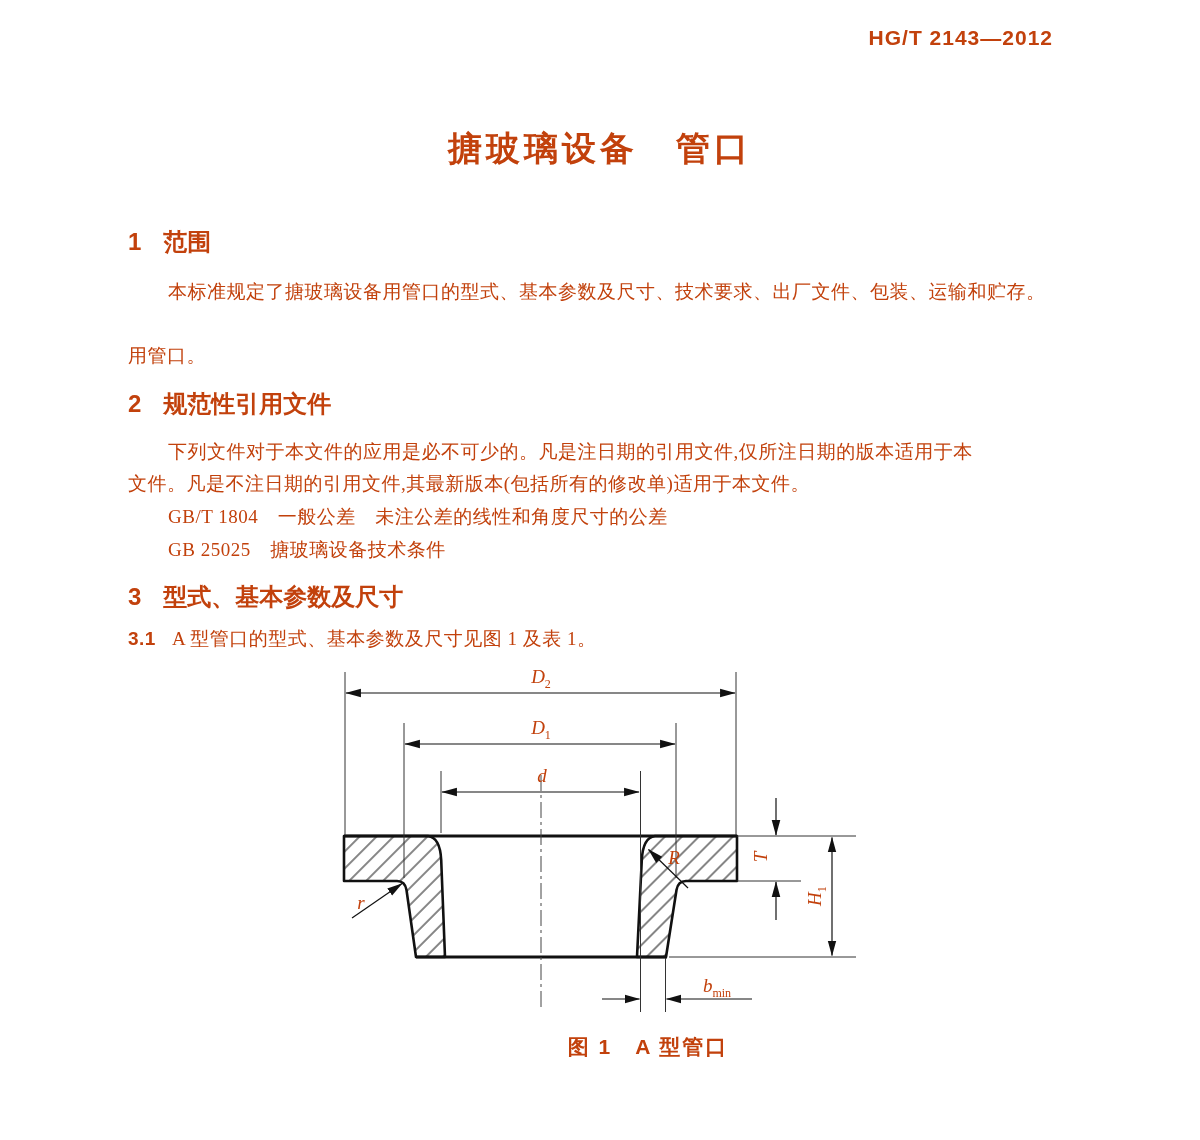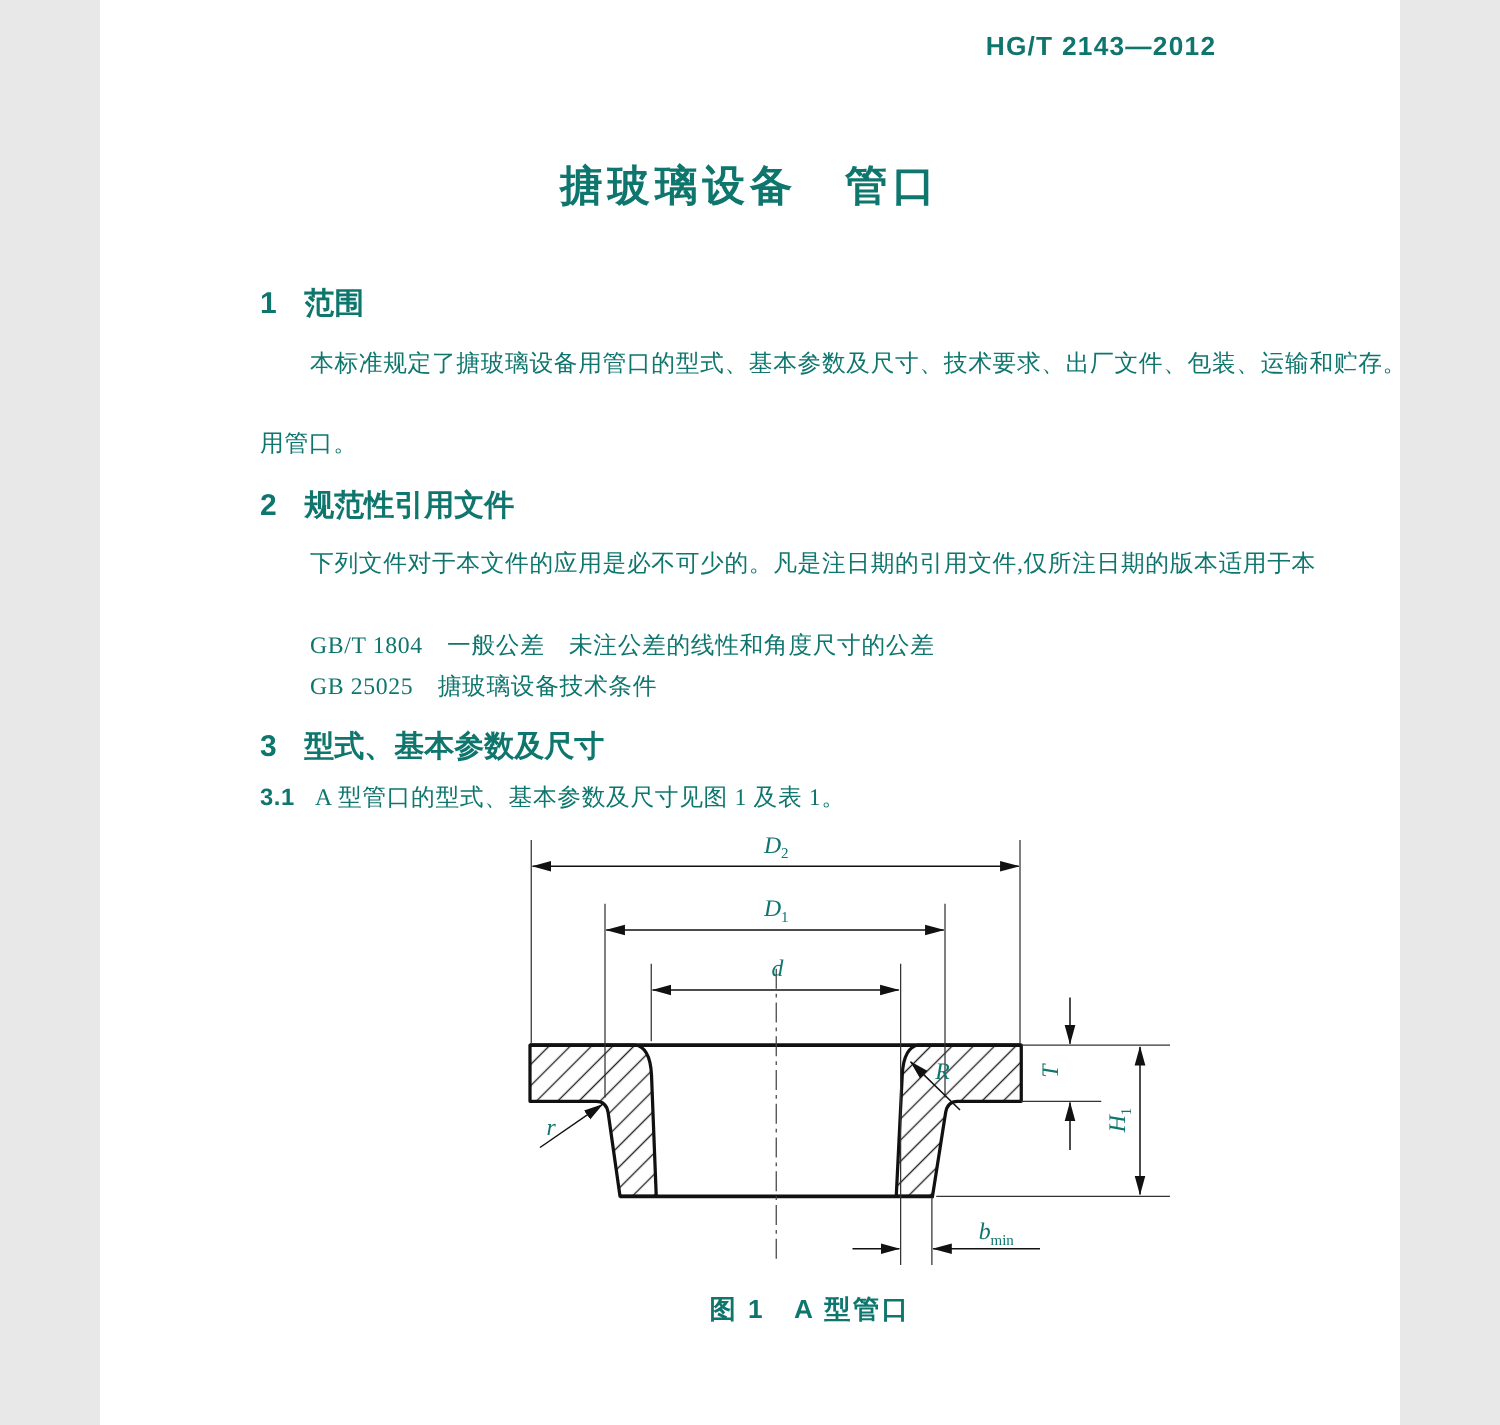--- a/index.html
+++ b/index.html
@@ -1,18 +1,18 @@
 <!DOCTYPE html>
 <html><head>
 <meta charset="utf-8">
 <style>
   html,body{margin:0;padding:0;background:#e8e8e8;}
   .page{
-    position:relative;width:1040px;height:1140px;background:#ffffff;
-    font-family:"Liberation Serif","DejaVu Serif",serif;color:#0f766e;
+    position:relative;width:1200px;height:1140px;background:#ffffff;
+    font-family:"Liberation Serif","DejaVu Serif",serif;color:#c2410c;
     overflow:hidden;margin:0 auto;
   }
   .abs{position:absolute;}
   .std-no{
     top:26px;right:147px;
     font-family:"Liberation Sans","DejaVu Sans",sans-serif;
     font-weight:bold;font-size:21px;letter-spacing:1px;
   }
   .doc-title{
     top:126px;left:0;width:100%;text-align:center;
@@ -60,20 +60,21 @@
   <div class="abs h-sec" style="top:226px;">
     <span class="hnum">1</span><span>范围</span>
   </div>
   <div class="abs line indent" style="top:280px;">本标准规定了搪玻璃设备用管口的型式、基本参数及尺寸、技术要求、出厂文件、包装、运输和贮存。</div>
   <div class="abs line" style="top:344px;">用管口。</div>
 
   <div class="abs h-sec" style="top:388px;">
     <span class="hnum">2</span><span>规范性引用文件</span>
   </div>
   <div class="abs line indent" style="top:440px;">下列文件对于本文件的应用是必不可少的。凡是注日期的引用文件,仅所注日期的版本适用于本</div>
+  <div class="abs line" style="top:472px;">文件。凡是不注日期的引用文件,其最新版本(包括所有的修改单)适用于本文件。</div>
   <div class="abs line indent" style="top:505px;">GB/T 1804　一般公差　未注公差的线性和角度尺寸的公差</div>
   <div class="abs line indent" style="top:538px;">GB 25025　搪玻璃设备技术条件</div>
 
   <div class="abs h-sec" style="top:581px;">
     <span class="hnum">3</span><span>型式、基本参数及尺寸</span>
   </div>
   <div class="abs line sub-clause" style="top:627px;">
     <span class="hnum">3.1</span><span>A 型管口的型式、基本参数及尺寸见图 1 及表 1。</span>
   </div>
 

